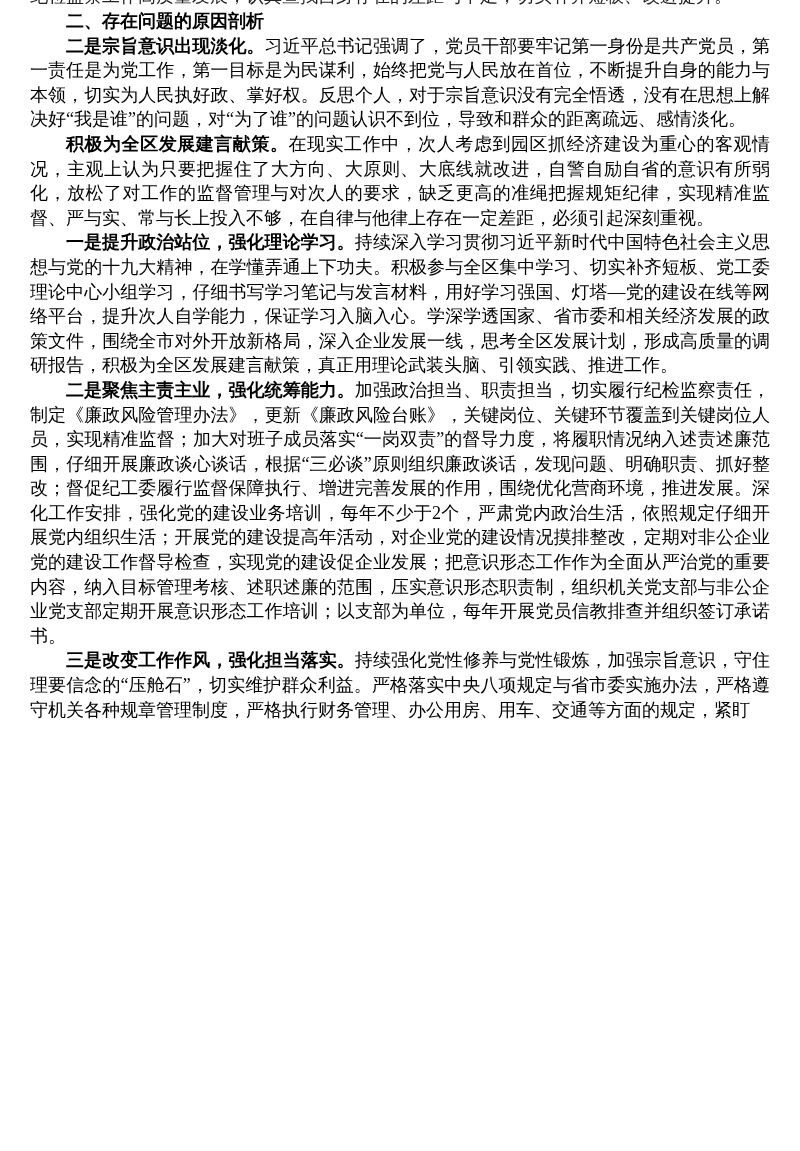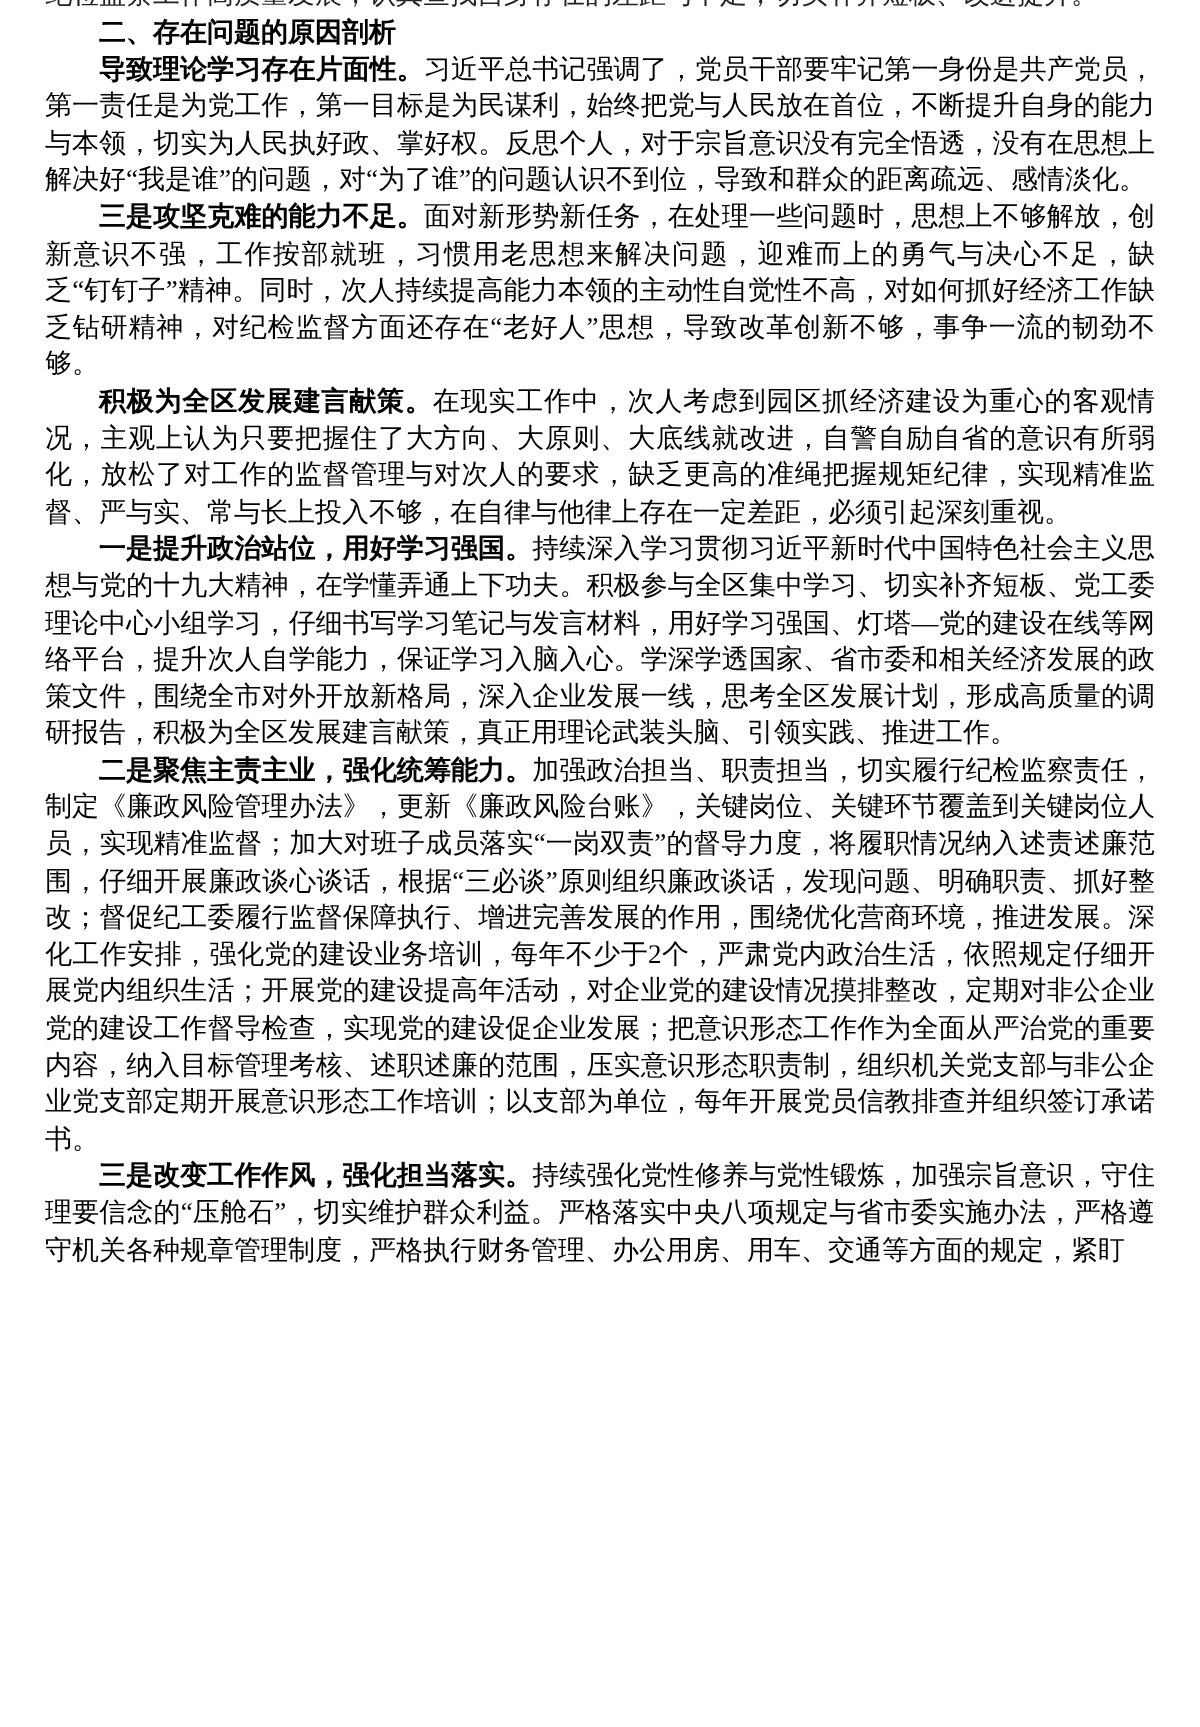--- a/index.html
+++ b/index.html
@@ -70,28 +70,27 @@
 <div class="page">
   <div class="content">
 
     <div class="clipped-line">
       <span>纪检监察工作高质量发展，认真查找自身存在的差距与不足，切实补齐短板、改进提升。</span>
     </div>
 
     <p class="heading">二、存在问题的原因剖析</p>
 
 
-    <p class="para"><b class="lead">导致理论学习存在片面性。</b><span>习近平总书记强调了，党员干部要牢记第一身份是共产党员，第一责任是为党工作，第一目标是为民谋利，始终把党与人民放在首位，不断提升自身的能力与本领，切实为人民执好政、掌好权。反思个人，对于宗旨意识没有完全悟透，没有在思想上解决好“我是谁”的问题，对“为了谁”的问题认识不到位，导致和群众的距离疏远、感情淡化。</span></p>
+    <p class="para"><b class="lead">二是宗旨意识出现淡化。</b><span>习近平总书记强调了，党员干部要牢记第一身份是共产党员，第一责任是为党工作，第一目标是为民谋利，始终把党与人民放在首位，不断提升自身的能力与本领，切实为人民执好政、掌好权。反思个人，对于宗旨意识没有完全悟透，没有在思想上解决好“我是谁”的问题，对“为了谁”的问题认识不到位，导致和群众的距离疏远、感情淡化。</span></p>
 
-    <p class="para"><b class="lead">三是攻坚克难的能力不足。</b><span>面对新形势新任务，在处理一些问题时，思想上不够解放，创新意识不强，工作按部就班，习惯用老思想来解决问题，迎难而上的勇气与决心不足，缺乏“钉钉子”精神。同时，次人持续提高能力本领的主动性自觉性不高，对如何抓好经济工作缺乏钻研精神，对纪检监督方面还存在“老好人”思想，导致改革创新不够，事争一流的韧劲不够。</span></p>
 
     <p class="para"><b class="lead">积极为全区发展建言献策。</b><span>在现实工作中，次人考虑到园区抓经济建设为重心的客观情况，主观上认为只要把握住了大方向、大原则、大底线就改进，自警自励自省的意识有所弱化，放松了对工作的监督管理与对次人的要求，缺乏更高的准绳把握规矩纪律，实现精准监督、严与实、常与长上投入不够，在自律与他律上存在一定差距，必须引起深刻重视。</span></p>
 
 
-    <p class="para"><b class="lead">一是提升政治站位，用好学习强国。</b><span>持续深入学习贯彻习近平新时代中国特色社会主义思想与党的十九大精神，在学懂弄通上下功夫。积极参与全区集中学习、切实补齐短板、党工委理论中心小组学习，仔细书写学习笔记与发言材料，用好学习强国、灯塔—党的建设在线等网络平台，提升次人自学能力，保证学习入脑入心。学深学透国家、省市委和相关经济发展的政策文件，围绕全市对外开放新格局，深入企业发展一线，思考全区发展计划，形成高质量的调研报告，积极为全区发展建言献策，真正用理论武装头脑、引领实践、推进工作。</span></p>
+    <p class="para"><b class="lead">一是提升政治站位，强化理论学习。</b><span>持续深入学习贯彻习近平新时代中国特色社会主义思想与党的十九大精神，在学懂弄通上下功夫。积极参与全区集中学习、切实补齐短板、党工委理论中心小组学习，仔细书写学习笔记与发言材料，用好学习强国、灯塔—党的建设在线等网络平台，提升次人自学能力，保证学习入脑入心。学深学透国家、省市委和相关经济发展的政策文件，围绕全市对外开放新格局，深入企业发展一线，思考全区发展计划，形成高质量的调研报告，积极为全区发展建言献策，真正用理论武装头脑、引领实践、推进工作。</span></p>
 
     <p class="para"><b class="lead">二是聚焦主责主业，强化统筹能力。</b><span>加强政治担当、职责担当，切实履行纪检监察责任，制定《廉政风险管理办法》，更新《廉政风险台账》，关键岗位、关键环节覆盖到关键岗位人员，实现精准监督；加大对班子成员落实“一岗双责”的督导力度，将履职情况纳入述责述廉范围，仔细开展廉政谈心谈话，根据“三必谈”原则组织廉政谈话，发现问题、明确职责、抓好整改；督促纪工委履行监督保障执行、增进完善发展的作用，围绕优化营商环境，推进发展。深化工作安排，强化党的建设业务培训，每年不少于2个，严肃党内政治生活，依照规定仔细开展党内组织生活；开展党的建设提高年活动，对企业党的建设情况摸排整改，定期对非公企业党的建设工作督导检查，实现党的建设促企业发展；把意识形态工作作为全面从严治党的重要内容，纳入目标管理考核、述职述廉的范围，压实意识形态职责制，组织机关党支部与非公企业党支部定期开展意识形态工作培训；以支部为单位，每年开展党员信教排查并组织签订承诺书。</span></p>
 
     <p class="para"><b class="lead">三是改变工作作风，强化担当落实。</b><span>持续强化党性修养与党性锻炼，加强宗旨意识，守住理要信念的“压舱石”，切实维护群众利益。严格落实中央八项规定与省市委实施办法，严格遵守机关各种规章管理制度，严格执行财务管理、办公用房、用车、交通等方面的规定，紧盯</span></p>
 
   </div>
 
   <div class="watermark">
     <span>剩余1页</span>
   </div>

